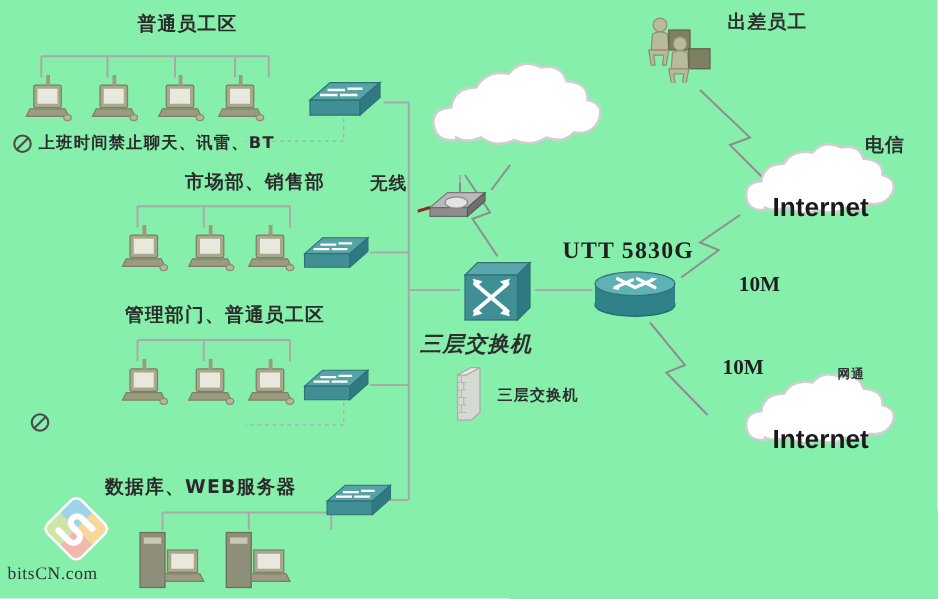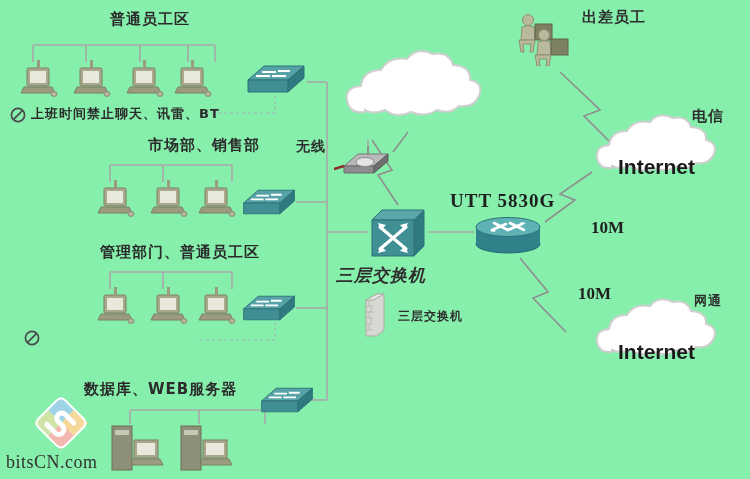--- a/index.html
+++ b/index.html
@@ -7,21 +7,21 @@
   #stage{position:relative;width:750px;height:479px;overflow:hidden;background:#86efac;}
   svg#wires{position:absolute;left:0;top:0;width:750px;height:479px;}
   .node{position:absolute;}
   .lbl{position:absolute;font-weight:bold;color:#2e2e2e;white-space:nowrap;}
   .cn{font-family:"DejaVu Sans","Liberation Sans",sans-serif;font-weight:bold;letter-spacing:1px;}
   .title-cn{font-size:15px;color:#2b2b2b;}
   .internet-txt{font-family:"Liberation Sans",sans-serif;font-weight:bold;font-size:21px;color:#1a1a1a;}
   .ban-row{position:absolute;display:flex;align-items:center;gap:5px;}
   .ban-txt{font-size:13px;font-weight:bold;color:#2b2b2b;white-space:nowrap;}
   .logo-wrap{position:absolute;}
-  .logo-txt{font-family:"Liberation Serif",serif;font-size:18px;color:#333;letter-spacing:.5px;}
+  .logo-txt{font-family:"Liberation Serif",serif;font-size:14px;color:#333;letter-spacing:.5px;}
 </style>
 </head>
 <body>
 
 <div id="stage">
 
   <svg id="wires" viewBox="0 0 750 479">
     <g stroke="#a9a9a9" stroke-width="1.6" fill="none">
 
       <path d="M33 45 L33 62 M33 45 L215 45 M215 45 L215 62 M86 45 L86 62 M140 45 L140 62 M188 45 L188 62"></path>
@@ -349,19 +349,19 @@
       <path d="M26 34 q6 -3 12 0 l1 13 h-14 z" fill="#b9ba9d" stroke="#8e8f74"></path>
       <rect x="39" y="31" width="17" height="16" fill="#7e8063" stroke="#63644c"></rect>
       <path d="M23 47 h16 l-2 11 h-3 l1 -7 h-8 l1 7 h-3 z" fill="#b9ba9d" stroke="#8e8f74"></path>
     </svg>
   </div>
   <div class="lbl cn" style="left:582px;top:8px;font-size:15px;">出差员工</div>
 
   <div class="lbl cn" style="left:692px;top:107px;font-size:15px;">电信</div>
   <div class="internet-txt" style="position:absolute;left:618px;top:155px;">Internet</div>
 
-  <div class="lbl cn" style="left:694px;top:292px;font-size:13px;">网通</div>
+  <div class="lbl cn" style="left:670px;top:292px;font-size:10px;">网通</div>
   <div class="internet-txt" style="position:absolute;left:618px;top:340px;">Internet</div>
 
   <div class="lbl" style="left:591px;top:218px;font-family:'Liberation Serif',serif;font-size:17px;font-weight:bold;color:#1f1f1f;">10M</div>
   <div class="lbl" style="left:578px;top:284px;font-family:'Liberation Serif',serif;font-size:17px;font-weight:bold;color:#1f1f1f;">10M</div>
 
 </div>
 
 </body></html>

